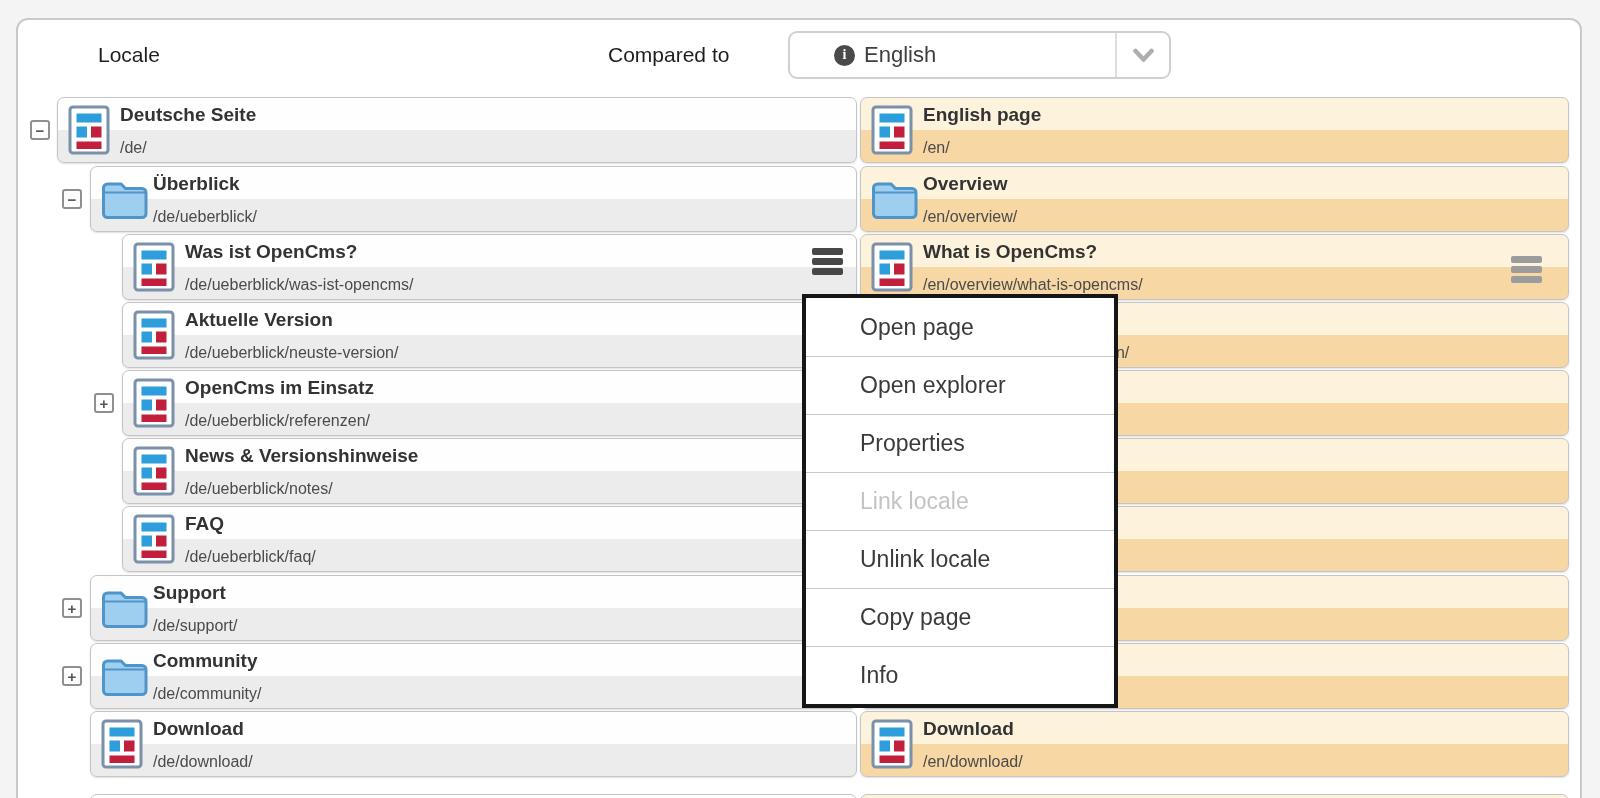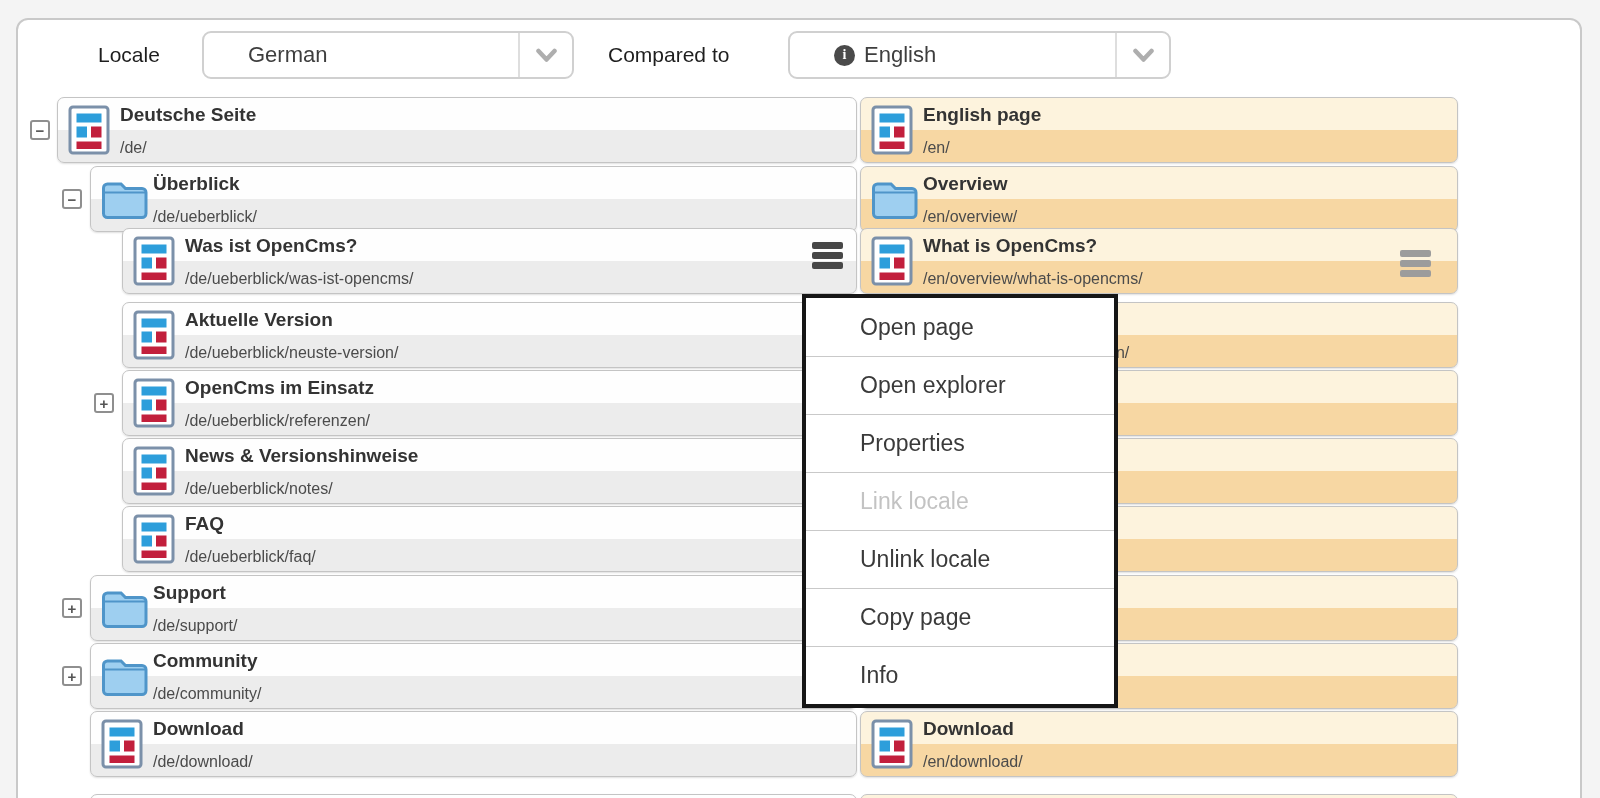--- a/index.html
+++ b/index.html
@@ -25,21 +25,21 @@
   .info-badge { width: 21px; height: 21px; border-radius: 50%; background: #4a4a4a; color: #fff;
                 font-size: 14px; font-weight: bold; font-family: "Liberation Serif", serif;
                 display: flex; align-items: center; justify-content: center; }
 
   
   .tree { position: absolute; left: 0; top: 0; width: 100%; height: 100%; }
   .tree-row { position: absolute; left: 0; width: 100%; height: 66px; }
   .card { position: absolute; top: 0; height: 66px; border: 1px solid #c4c4c4; border-radius: 7px;
           box-shadow: 0 1px 2px rgba(0,0,0,.13); cursor: pointer; }
   .card.left  { background: linear-gradient(#fefefe 0 50%, #ececec 50% 100%); }
-  .card.right { left: 842px; width: 598px;
+  .card.right { left: 842px; width: 709px;
                 background: linear-gradient(#fdf3dd 0 50%, #f7d7a3 50% 100%); }
   .i0 .card.left { left: 39px;  width: 800px; }
   .i1 .card.left { left: 72px;  width: 767px; padding-left: 44px; }
   .i2 .card.left { left: 104px; width: 735px; }
 
   .expander { position: absolute; top: 23px; width: 20px; height: 20px; background: #fff;
               border: 2px solid #8f8f8f; border-radius: 3px; color: #555;
               font-size: 15px; font-weight: bold; line-height: 1;
               display: flex; align-items: center; justify-content: center; cursor: pointer; }
   .i0 .expander { left: 12px; }
@@ -67,28 +67,20 @@
   .menu-item + .menu-item { border-top: 1px solid #c9c9c9; }
   .menu-item.disabled { color: #c3c3c3; cursor: default; }
 </style>
 </head>
 <body>
 
 <div class="panel">
 
   <div class="toolbar">
     <span class="tb-label" id="lbl-locale">Locale</span>
-    <div class="dropdown" id="dd-locale">
-      <span class="dd-text">German</span>
-      <span class="dd-caret">
-        <svg width="23" height="15" viewBox="0 0 23 15">
-            <path d="M3.5 3 L11.5 11.5 L19.5 3" fill="none" stroke="#aeaeae" stroke-width="4.5" stroke-linecap="round" stroke-linejoin="round"></path>
-          </svg>
-      </span>
-    </div>
     <span class="tb-label" id="lbl-compared">Compared to</span>
     <div class="dropdown" id="dd-compared">
       <span class="dd-text">
         <span class="info-badge">i</span>
         <span>English</span>
       </span>
       <span class="dd-caret">
         <svg width="23" height="15" viewBox="0 0 23 15">
             <path d="M3.5 3 L11.5 11.5 L19.5 3" fill="none" stroke="#aeaeae" stroke-width="4.5" stroke-linecap="round" stroke-linejoin="round"></path>
           </svg>
@@ -148,21 +140,21 @@
               <path d="M2.5 13.5 h42.5" stroke="#4f95c9" stroke-width="2" fill="none"></path>
             </svg></span>
       <div class="texts">
         <div class="title">Overview</div>
         <div class="path">/en/overview/</div>
       </div>
 
     </div>
   </div>
 
-  <div class="tree-row i2" style="top: 208px; padding-left: 19px;">
+  <div class="tree-row i2" style="top: 214px; padding-left: 19px;">
 
     <div class="card left">
       <span class="icon-slot"><svg width="42" height="50" viewBox="0 0 42 50">
               <rect x="2" y="2" width="38" height="46" rx="3" fill="#ffffff" stroke="#7b90a9" stroke-width="3"></rect>
               <rect x="8.5" y="8.5" width="25" height="9" fill="#2d9edb"></rect>
               <rect x="8.5" y="21.5" width="10.5" height="11" fill="#2d9edb"></rect>
               <rect x="23" y="21.5" width="10.5" height="11" fill="#c21f3c"></rect>
               <rect x="8.5" y="36.5" width="25" height="7.5" fill="#c21f3c"></rect>
             </svg></span>
       <div class="texts">

